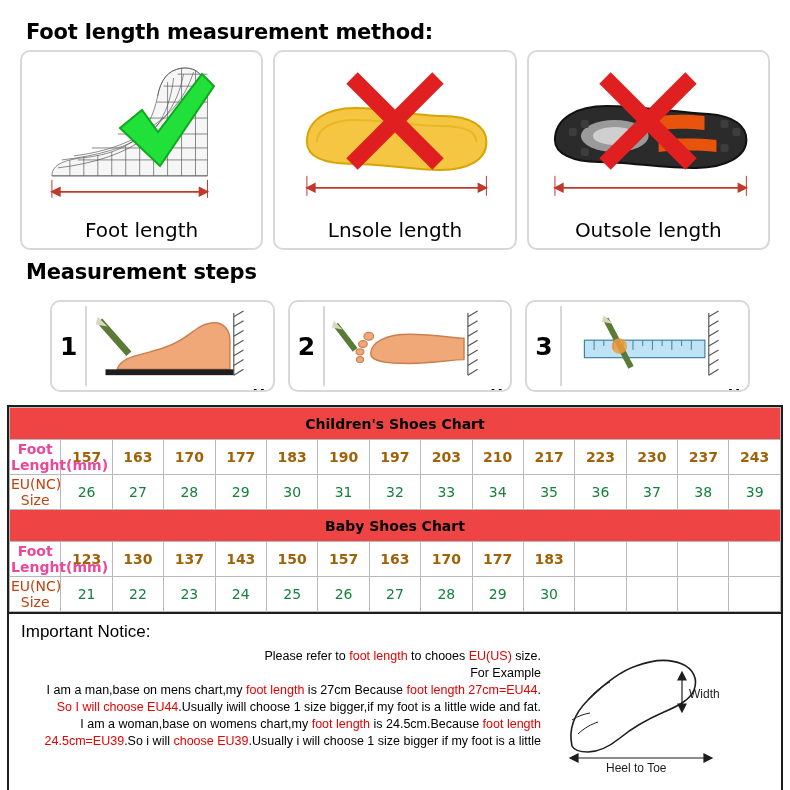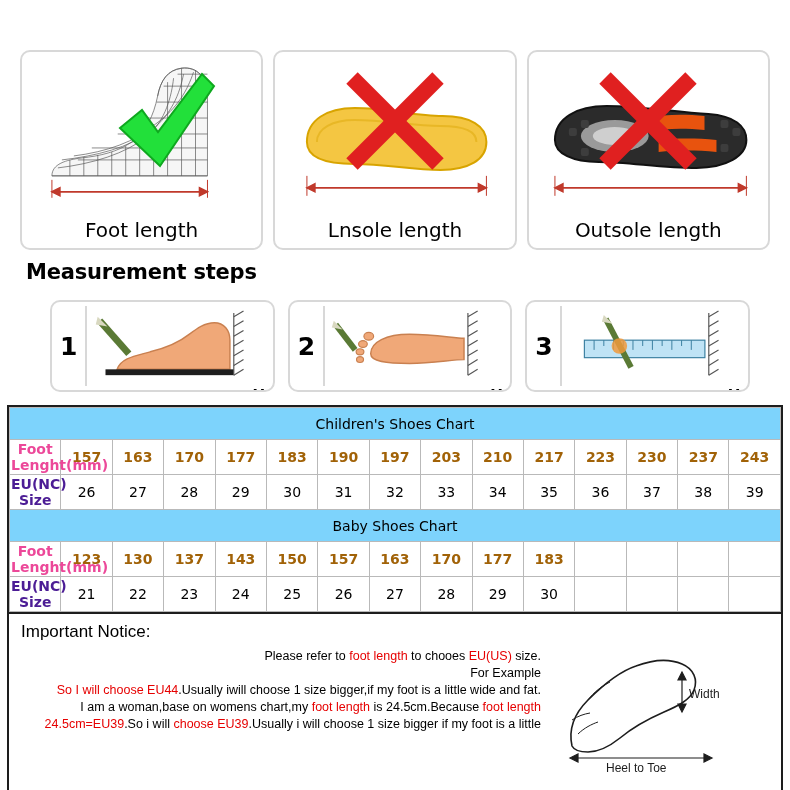--- a/index.html
+++ b/index.html
@@ -156,46 +156,46 @@
     table-layout: fixed;
   }
   table.chart td {
     border: 1px solid #b9b9b9;
     text-align: center;
     font-size: 14px;
     height: 29px;
     font-family: "DejaVu Sans", sans-serif;
   }
   td.banner {
-    background: #7dd3fc;
-    font-weight: normal;
+    background: #ef4444;
+    font-weight: bold;
     font-size: 19px;
     height: 34px;
     border-left: none;
     border-right: none;
   }
   td.rowhead {
     background: #ffffff;
     font-weight: bold;
     color: #ec4899;
     font-size: 14px;
     border-left: none;
   }
   td.rowhead-black {
-    font-weight: bold;
-    color: #4c1d95;
+    font-weight: normal;
+    color: #c2410c;
     font-size: 14px;
     border-left: none;
   }
   td.mm {
     color: #a16207;
     font-weight: bold;
   }
   td.eu {
-    color: #000000;
+    color: #15803d;
   }
   td.last {
     border-right: none;
   }
 
   
   .notice {
     position: relative;
     border-top: 2px solid #1d1d1d;
     padding: 8px 12px 18px 12px;
@@ -224,20 +224,21 @@
     top: 28px;
     width: 235px;
     height: 130px;
   }
 </style>
 </head>
 <body>
 
 <div class="page">
 
+  <div class="section-title" id="title-foot-length">Foot length measurement method:</div>
 
   <div class="method-row">
 
     <div class="method-card">
       <div class="method-art">
         <svg viewBox="0 0 240 150" width="100%" height="100%" preserveAspectRatio="xMidYMid meet">
           <g stroke="#5a5a5a" stroke-width="0.7" fill="none">
             <path d="M30 120 C30 108 44 104 60 102 C78 100 96 96 110 86 C124 76 132 60 136 40 C139 24 146 14 160 12 C176 10 186 22 186 40 L186 120 Z" fill="#f6f6f6"></path>
             <path d="M136 40 C139 24 146 14 160 12 C176 10 186 22 186 40"></path>
 
@@ -532,20 +533,23 @@
     </table>
 
     <div class="notice">
       <h3>Important Notice:</h3>
 
       <p>
         <span>Please refer to </span><span class="red">foot length</span><span> to chooes </span><span class="red">EU(US)</span><span> size.</span>
       </p>
       <p>For Example</p>
       <p>
+        <span>I am a man,base on mens chart,my </span><span class="red">foot length</span><span> is 27cm Because </span><span class="red">foot length 27cm=EU44</span><span>.</span>
+      </p>
+      <p>
         <span class="red">So I will choose EU44</span><span>.Usually iwill choose 1 size bigger,if my foot is a little wide and fat.</span>
       </p>
       <p>
         <span>I am a woman,base on womens chart,my </span><span class="red">foot length</span><span> is 24.5cm.Because </span><span class="red">foot length</span>
       </p>
       <p>
         <span class="red">24.5cm=EU39</span><span>.So i will </span><span class="red">choose EU39</span><span>.Usually i will choose 1 size bigger if my foot is a little</span>
       </p>
 
       <div class="foot-diagram">

